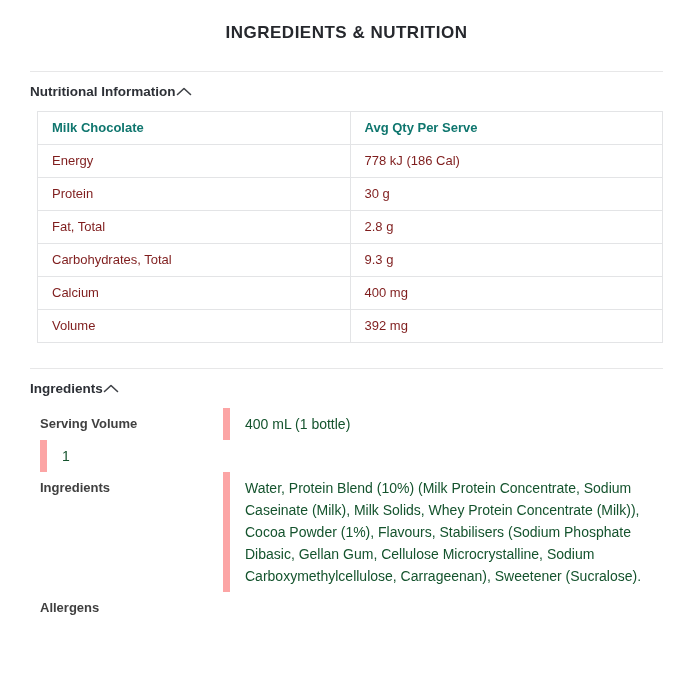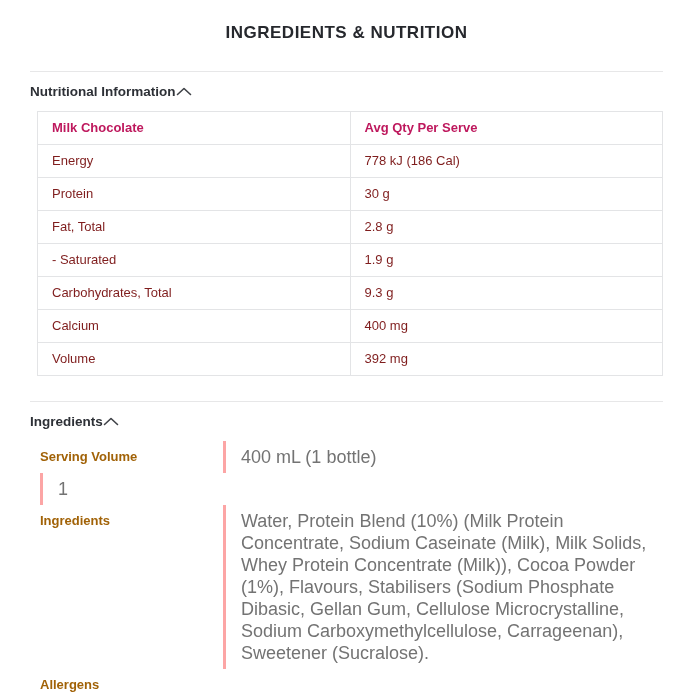--- a/index.html
+++ b/index.html
@@ -51,40 +51,40 @@
   .nutrition-table td {
     border: 1px solid #e3e4e6;
     text-align: left;
     font-size: 13px;
     padding: 8px 14px;
     line-height: 16px;
     vertical-align: middle;
   }
   .nutrition-table th {
     font-weight: 700;
-    color: #be185d;
+    color: #0f766e;
   }
   .nutrition-table td { color: #7f1d1d; }
   .nutrition-table .col-half { width: 50%; }
   .details { padding-left: 10px; }
   .detail-row { display: flex; }
   .detail-label {
     width: 183px;
     flex: 0 0 183px;
     font-size: 13px;
     font-weight: 700;
-    color: #a16207;
+    color: #404040;
     line-height: 22px;
     padding: 5px 10px 5px 0;
   }
   .detail-value {
     flex: 1;
-    border-left: 3px solid #fca5a5;
-    font-size: 18px;
-    color: #737373;
+    border-left: 7px solid #fca5a5;
+    font-size: 14px;
+    color: #14532d;
     line-height: 22px;
     padding: 5px 15px;
   }
 </style>
 </head>
 <body>
 
 <div class="page">
 
   <h1 class="page-title">INGREDIENTS &amp; NUTRITION</h1>
@@ -109,24 +109,20 @@
           <td>Energy</td>
           <td>778 kJ (186 Cal)</td>
         </tr>
         <tr>
           <td>Protein</td>
           <td>30 g</td>
         </tr>
         <tr>
           <td>Fat, Total</td>
           <td>2.8 g</td>
-        </tr>
-        <tr>
-          <td>- Saturated</td>
-          <td>1.9 g</td>
         </tr>
         <tr>
           <td>Carbohydrates, Total</td>
           <td>9.3 g</td>
         </tr>
         <tr>
           <td>Calcium</td>
           <td>400 mg</td>
         </tr>
         <tr>

